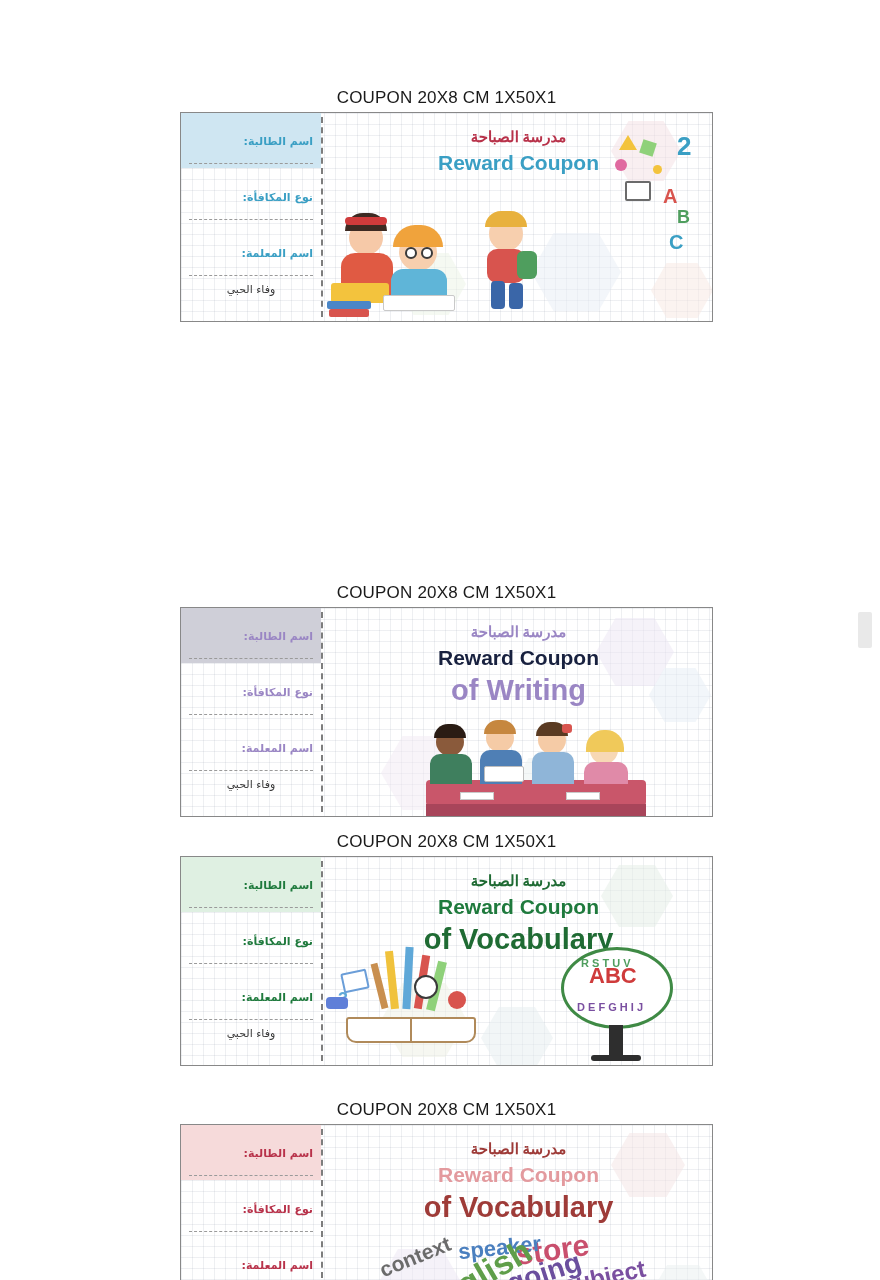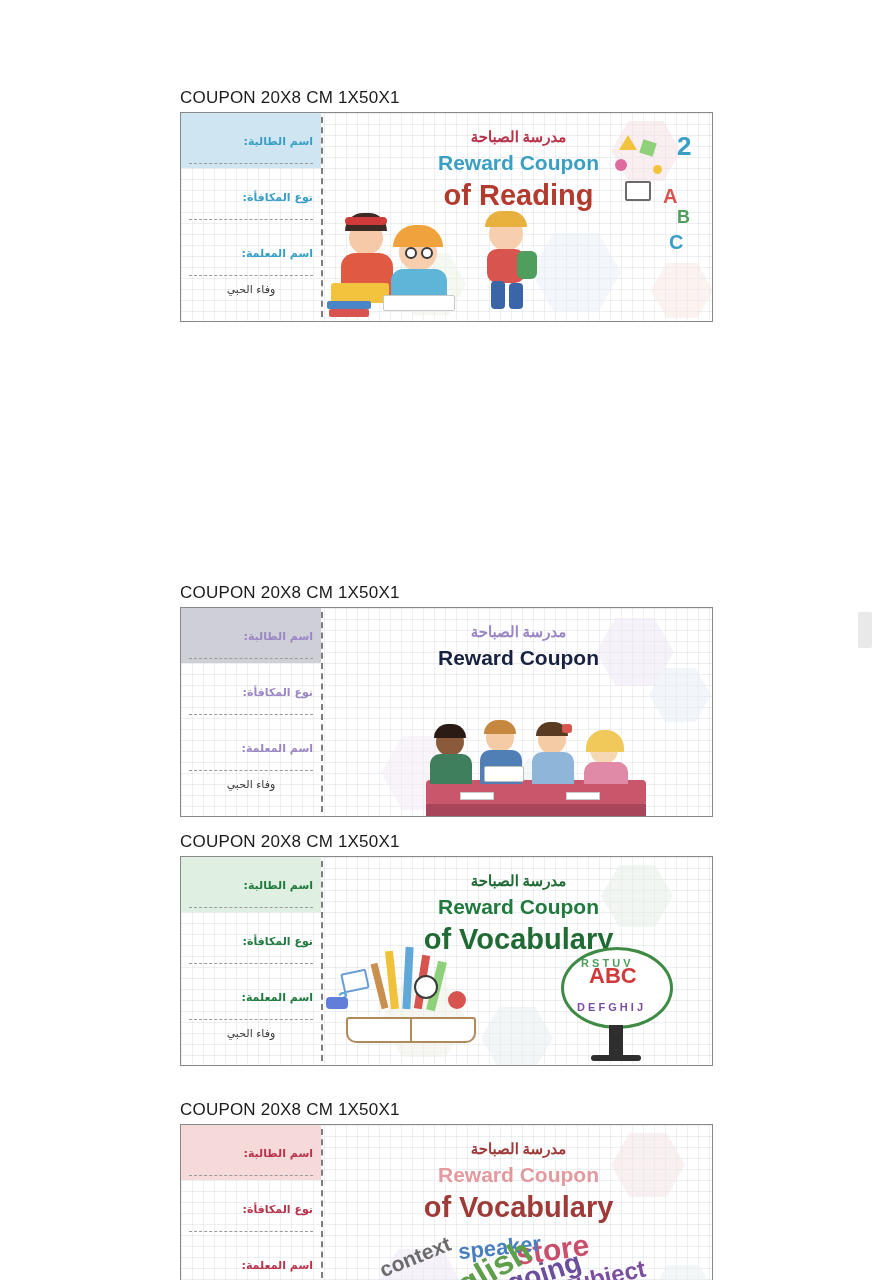--- a/index.html
+++ b/index.html
@@ -25,21 +25,21 @@
 
   .coupon-block {
     position: absolute;
     left: 180px;
     width: 533px;
   }
 
   .coupon-caption {
     font-size: 17px;
     color: #1a1a1a;
-    text-align: left;
+    text-align: center;
     letter-spacing: 0.2px;
     margin-bottom: 4px;
     font-family: "Liberation Sans", sans-serif;
   }
 
   .coupon {
     position: relative;
     width: 533px;
     height: 210px;
     border: 1px solid #888;
@@ -210,21 +210,20 @@
       </div>
       <div class="field" style="top:134px;">
         <div class="field-label" style="color:#3a9fc4;">اسم المعلمة:</div>
         <div class="field-rule"></div>
       </div>
       <div class="teacher-name" style="top:170px;">وفاء الحبي</div>
 
       <div class="headings">
         <div class="school-name" style="color:#b8324a;">مدرسة الصباحة</div>
         <div class="reward-line" style="color:#3a9fc4;">Reward Coupon</div>
-        <div class="subject-line" style="color:#b23b2e;">of Reading</div>
       </div>
 
       <div class="art" style="left:140px;top:86px;width:200px;height:124px;">
 
         <div class="blob" style="left:28px;top:22px;width:34px;height:34px;background:#f6c9a8;"></div>
         <div class="rect" style="left:24px;top:14px;width:42px;height:18px;background:#3d2a22;border-radius:20px 20px 0 0;"></div>
         <div class="rect" style="left:24px;top:18px;width:42px;height:8px;background:#cf3b3b;border-radius:6px;"></div>
         <div class="rect" style="left:20px;top:54px;width:52px;height:44px;background:#e05a43;border-radius:14px 14px 4px 4px;"></div>
         <div class="rect" style="left:10px;top:84px;width:58px;height:20px;background:#f3c33d;border-radius:3px;"></div>
         <div class="rect" style="left:6px;top:102px;width:44px;height:8px;background:#4a86c7;border-radius:2px;"></div>
@@ -284,20 +283,21 @@
       </div>
       <div class="field" style="top:134px;">
         <div class="field-label" style="color:#9a86c4;">اسم المعلمة:</div>
         <div class="field-rule"></div>
       </div>
       <div class="teacher-name" style="top:170px;">وفاء الحبي</div>
 
       <div class="headings">
         <div class="school-name" style="color:#9a86c4;">مدرسة الصباحة</div>
         <div class="reward-line" style="color:#18213f;">Reward Coupon</div>
+        <div class="subject-line" style="color:#9a86c4;">of Writing</div>
       </div>
 
       <div class="art" style="left:245px;top:112px;width:220px;height:98px;">
         <div class="rect" style="left:0px;top:60px;width:220px;height:26px;background:#c9566a;border-radius:4px;"></div>
         <div class="rect" style="left:0px;top:84px;width:220px;height:14px;background:#a8455a;"></div>
 
         <div class="blob" style="left:10px;top:8px;width:28px;height:28px;background:#8a5a3b;"></div>
         <div class="rect" style="left:8px;top:4px;width:32px;height:14px;background:#2a1c14;border-radius:16px 16px 0 0;"></div>
         <div class="rect" style="left:4px;top:34px;width:42px;height:30px;background:#3f7f5e;border-radius:10px 10px 0 0;"></div>
 

